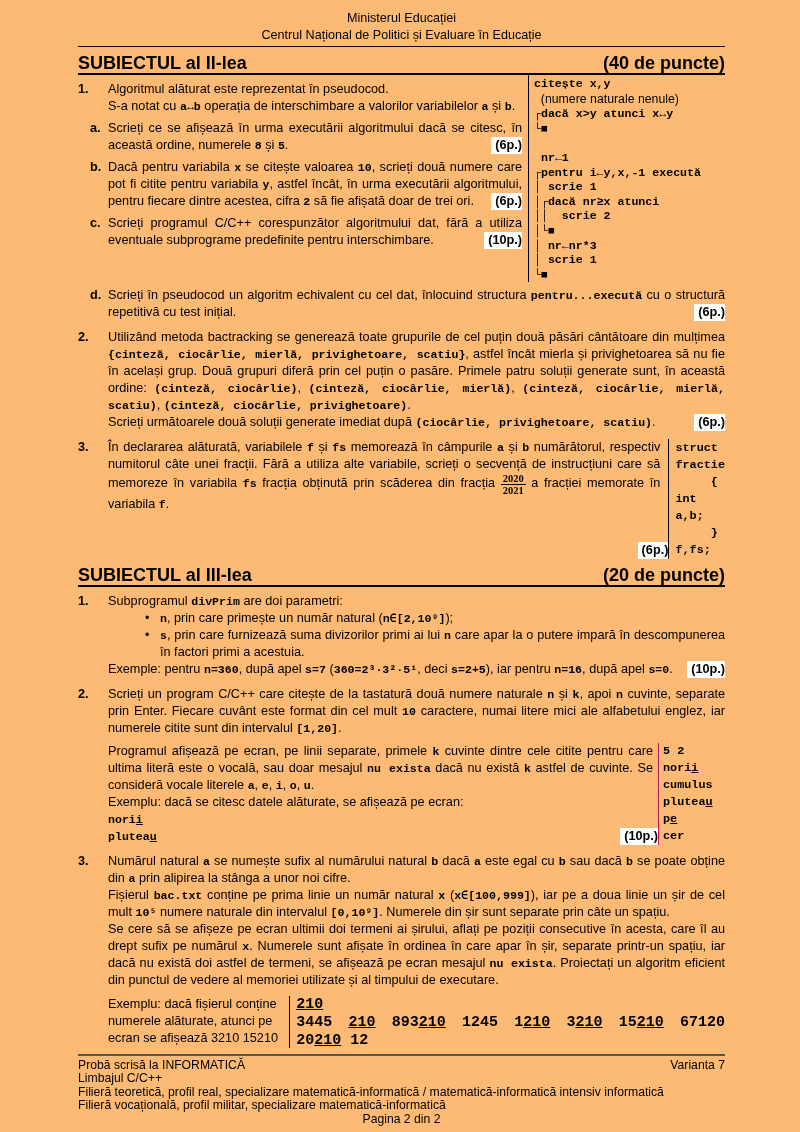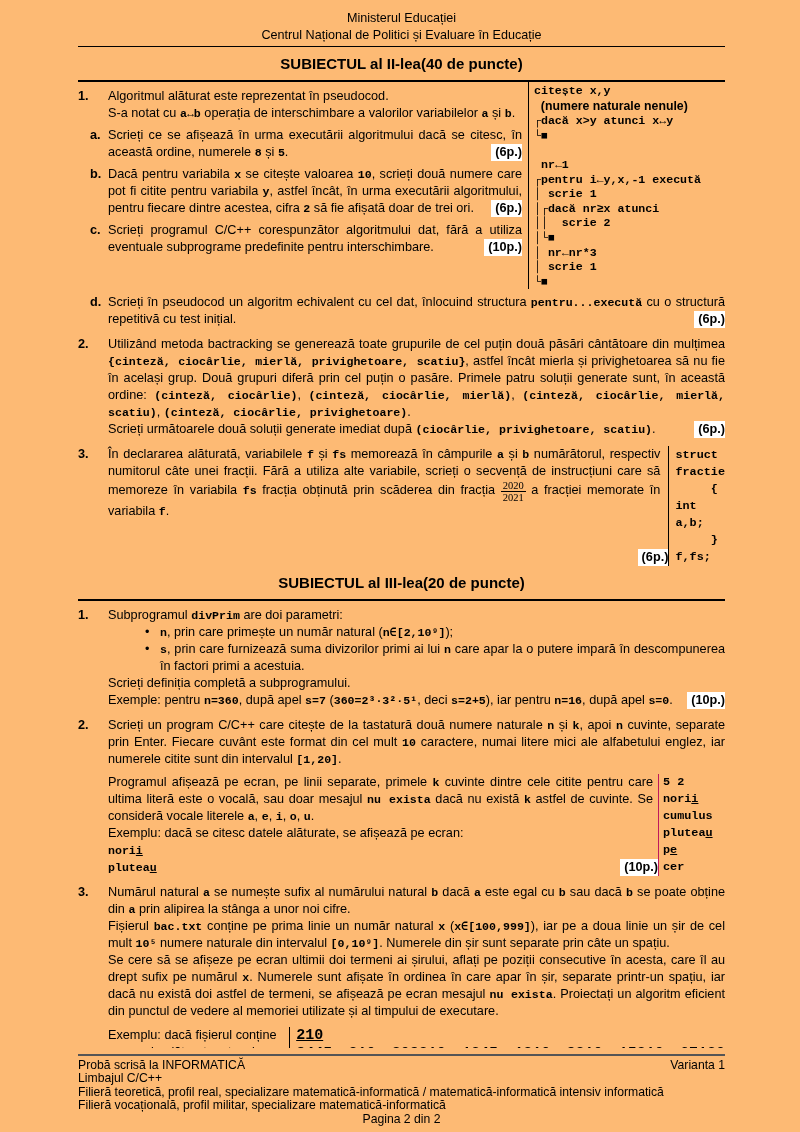--- a/index.html
+++ b/index.html
@@ -5,29 +5,29 @@
   html,body{margin:0;padding:0;background:#e8e8e8;}
   .page{
     width:800px;height:1132px;margin:0 auto;background:#fdba74;box-sizing:border-box;
     padding:10px 75px 6px 78px;color:#000;
     font-family:"Liberation Sans",sans-serif;font-size:12.7px;line-height:17px;
     display:flex;flex-direction:column;overflow:hidden;
   }
   .content{flex:1 1 auto;overflow:hidden;}
   .center{text-align:center;}
   .header{border-bottom:1.5px solid #000;padding-bottom:2px;font-size:12.6px;}
-  .sec-head{display:flex;justify-content:center;font-weight:700;font-size:15px;
-    border-bottom:2px solid #000;margin-top:8px;padding-bottom:8px;}
+  .sec-head{display:flex;justify-content:space-between;font-weight:700;font-size:18px;
+    border-bottom:2px solid #000;margin-top:8px;padding-bottom:1px;}
   .b{font-weight:400;}
   .i{}
   .u{text-decoration:underline;}
   .m{font-family:"Liberation Mono","DejaVu Sans Mono",monospace;font-weight:700;font-size:11.6px;}
   .code{font-family:"Liberation Mono","DejaVu Sans Mono",monospace;font-weight:700;
     font-size:11.8px;white-space:pre-wrap;}
-  .sans{font-family:"Liberation Sans",sans-serif;font-weight:700;font-size:12.3px;}
+  .sans{font-family:"Liberation Sans",sans-serif;font-weight:400;font-size:12.3px;}
   .pts{position:absolute;right:0;bottom:0;font-weight:700;background:#fff;padding-left:4px;}
   .rel{position:relative;}
   .q{position:relative;padding-left:30px;margin-top:6px;text-align:justify;}
   .qnum{position:absolute;left:0;top:0;font-weight:700;}
   .sub{position:relative;padding-left:30px;margin-top:5px;text-align:justify;}
   .subnum{position:absolute;left:12px;font-weight:700;}
   .row{display:flex;align-items:stretch;}
   .q1l{width:450px;box-sizing:border-box;padding-right:6px;}
   .q1r{flex:1 1 auto;border-left:1px solid #000;padding:2px 0 0 5px;}
   .q1r .code{font-size:11.6px;line-height:14.6px;}
@@ -39,21 +39,21 @@
   .subrow{display:flex;align-items:stretch;margin-top:6px;}
   .srl{width:550px;box-sizing:border-box;position:relative;text-align:justify;padding-right:5px;}
   .srr{flex:1 1 auto;border-left:1px solid #be185d;padding-left:4px;}
   .srr .code{font-size:11.8px;line-height:17px;}
   .p{margin:0;text-align:justify;}
   .exrow{display:flex;align-items:stretch;margin-top:7px;}
   .exl{width:194px;box-sizing:border-box;text-align:left;}
   .exr{flex:1 1 auto;border-left:1.5px solid #000;padding-left:6px;}
   .exr .code{font-size:15px;line-height:17.6px;}
   .frac{display:inline-block;vertical-align:-7px;text-align:center;font-size:10.5px;
-    line-height:11px;font-family:"Liberation Serif",serif;font-weight:400;}
+    line-height:11px;font-family:"Liberation Serif",serif;font-weight:700;}
   .fn{display:block;border-bottom:1px solid #000;padding:0 2px;}
   .fd{display:block;}
   .footer{flex:0 0 auto;border-top:2px solid #555;margin-top:6px;padding-top:3px;
     font-size:12.2px;line-height:13.4px;}
   .frow{display:flex;justify-content:space-between;}
   .mt8{margin-top:8px;}
 </style>
 </head>
 <body>
 
@@ -123,21 +123,20 @@
       <span class="qnum">1.</span>
       <span><span>Subprogramul </span><span class="m">divPrim</span><span> are doi parametri:</span></span>
       <div class="bullet">
         <span class="bdot">•</span>
         <span><span class="m">n</span><span>, prin care primește un număr natural (</span><span class="m">n∈[2,10⁹]</span><span>);</span></span>
       </div>
       <div class="bullet">
         <span class="bdot">•</span>
         <span><span class="m">s</span><span>, prin care furnizează suma divizorilor primi ai lui </span><span class="m">n</span><span> care apar la o putere impară în descompunerea în factori primi a acestuia.</span></span>
       </div>
-      <div class="p"><span>Scrieți definiția completă a subprogramului.</span></div>
       <div class="p rel"><span class="b">Exemple:</span><span> pentru </span><span class="m">n=360</span><span>, după apel </span><span class="m">s=7</span><span> (</span><span class="m">360=2³·3²·5¹</span><span>, deci </span><span class="m">s=2+5</span><span>), iar pentru </span><span class="m">n=16</span><span>, după apel </span><span class="m">s=0</span><span>.</span><span class="pts">(10p.)</span></div>
     </div>
 
     <div class="q mt8">
       <span class="qnum">2.</span>
       <span><span>Scrieți un program C/C++ care citește de la tastatură două numere naturale </span><span class="m">n</span><span> și </span><span class="m">k</span><span>, apoi </span><span class="m">n</span><span> cuvinte, separate prin Enter. Fiecare cuvânt este format din cel mult </span><span class="m">10</span><span> caractere, numai litere mici ale alfabetului englez, iar numerele citite sunt din intervalul </span><span class="m">[1,20]</span><span>.</span></span>
       <div class="subrow">
         <div class="srl"><span>Programul afișează pe ecran, pe linii separate, primele </span><span class="m">k</span><span> cuvinte dintre cele citite pentru care ultima literă este o vocală, sau </span><span class="b">doar</span><span> mesajul </span><span class="m">nu exista</span><span> dacă nu există </span><span class="m">k</span><span> astfel de cuvinte. Se consideră vocale literele </span><span class="m">a</span><span>, </span><span class="m">e</span><span>, </span><span class="m">i</span><span>, </span><span class="m">o</span><span>, </span><span class="m">u</span><span>.</span><br><span class="b">Exemplu</span><span>: dacă se citesc datele alăturate, se afișează pe ecran:</span><br><span class="m">nori</span><span class="m u">i</span><br><span class="m">plutea</span><span class="m u">u</span><span> </span><span class="pts">(10p.)</span></div>
         <div class="srr">
           <div class="code"><span>5 2</span><br><span>nori</span><span class="u">i</span><br><span>cumulus</span><br><span>plutea</span><span class="u">u</span><br><span>p</span><span class="u">e</span><br><span>cer</span></div>
@@ -156,20 +155,20 @@
           <div class="code"><span class="u">210</span><br><span>3445 </span><span class="u">210</span><span> 893</span><span class="u">210</span><span> 1245 1</span><span class="u">210</span><span> 3</span><span class="u">210</span><span> 15</span><span class="u">210</span><span> 67120 20</span><span class="u">210</span><span> 12</span></div>
         </div>
       </div>
     </div>
 
   </div>
 
   <div class="footer">
     <div class="frow">
       <span>Probă scrisă la INFORMATICĂ</span>
-      <span>Varianta 1</span>
+      <span>Varianta 7</span>
     </div>
     <div>Limbajul C/C++</div>
     <div class="i">Filieră teoretică, profil real, specializare matematică-informatică / matematică-informatică intensiv informatică</div>
     <div class="i">Filieră vocațională, profil militar, specializare matematică-informatică</div>
     <div class="center">Pagina 2 din 2</div>
   </div>
 </div>
 
 </body></html>

